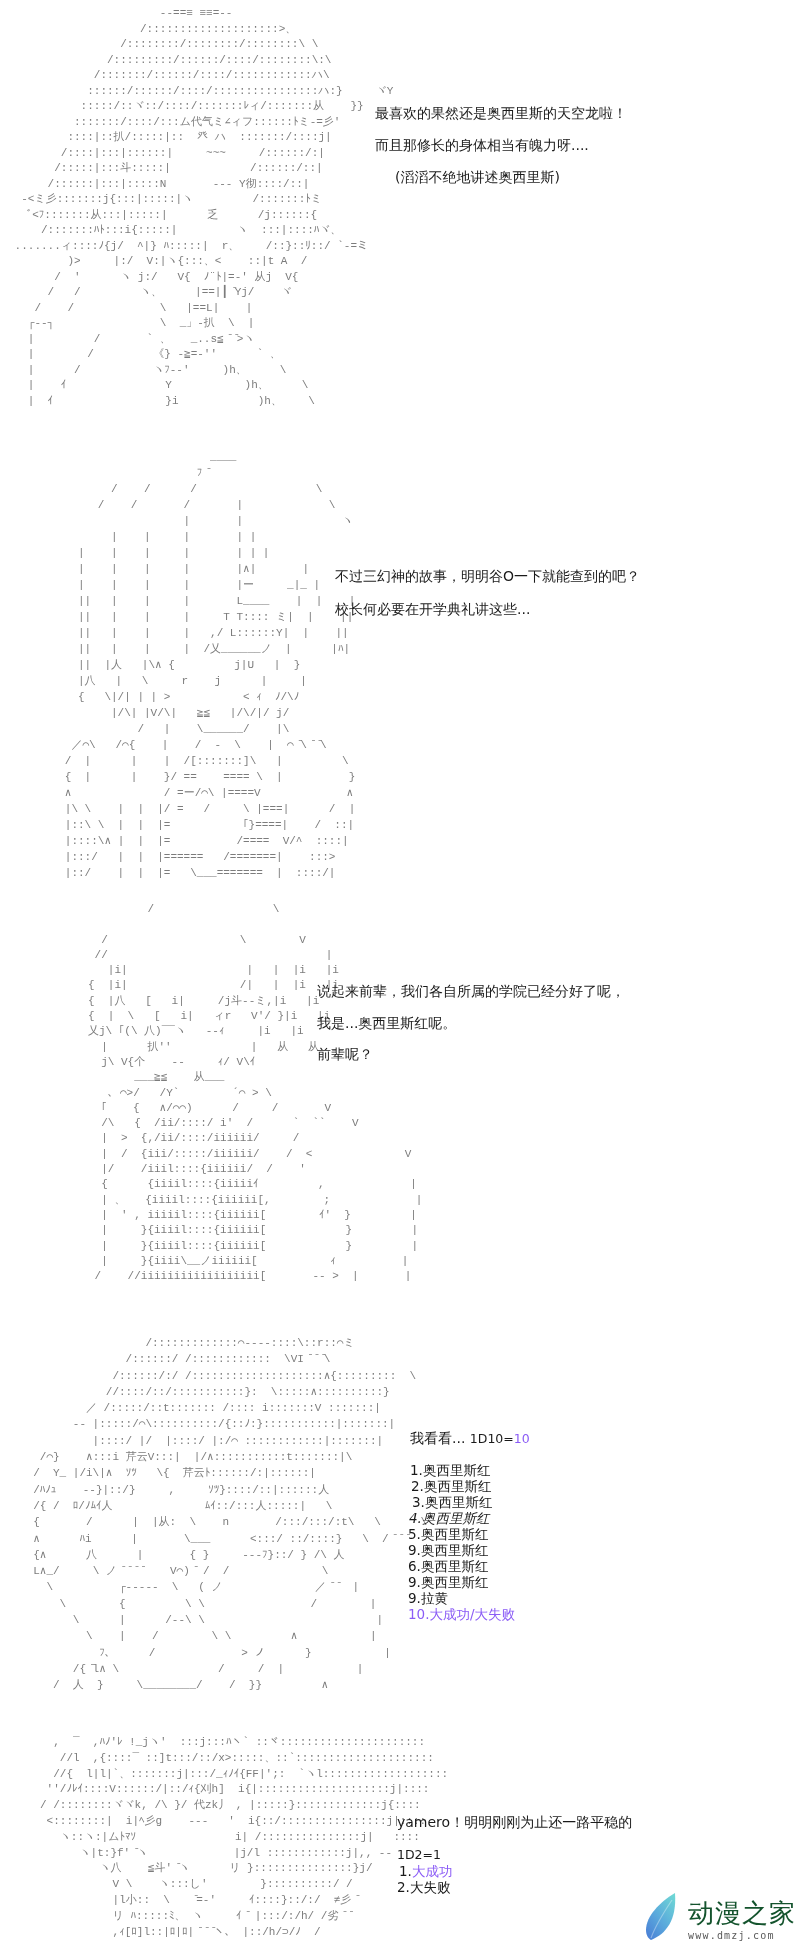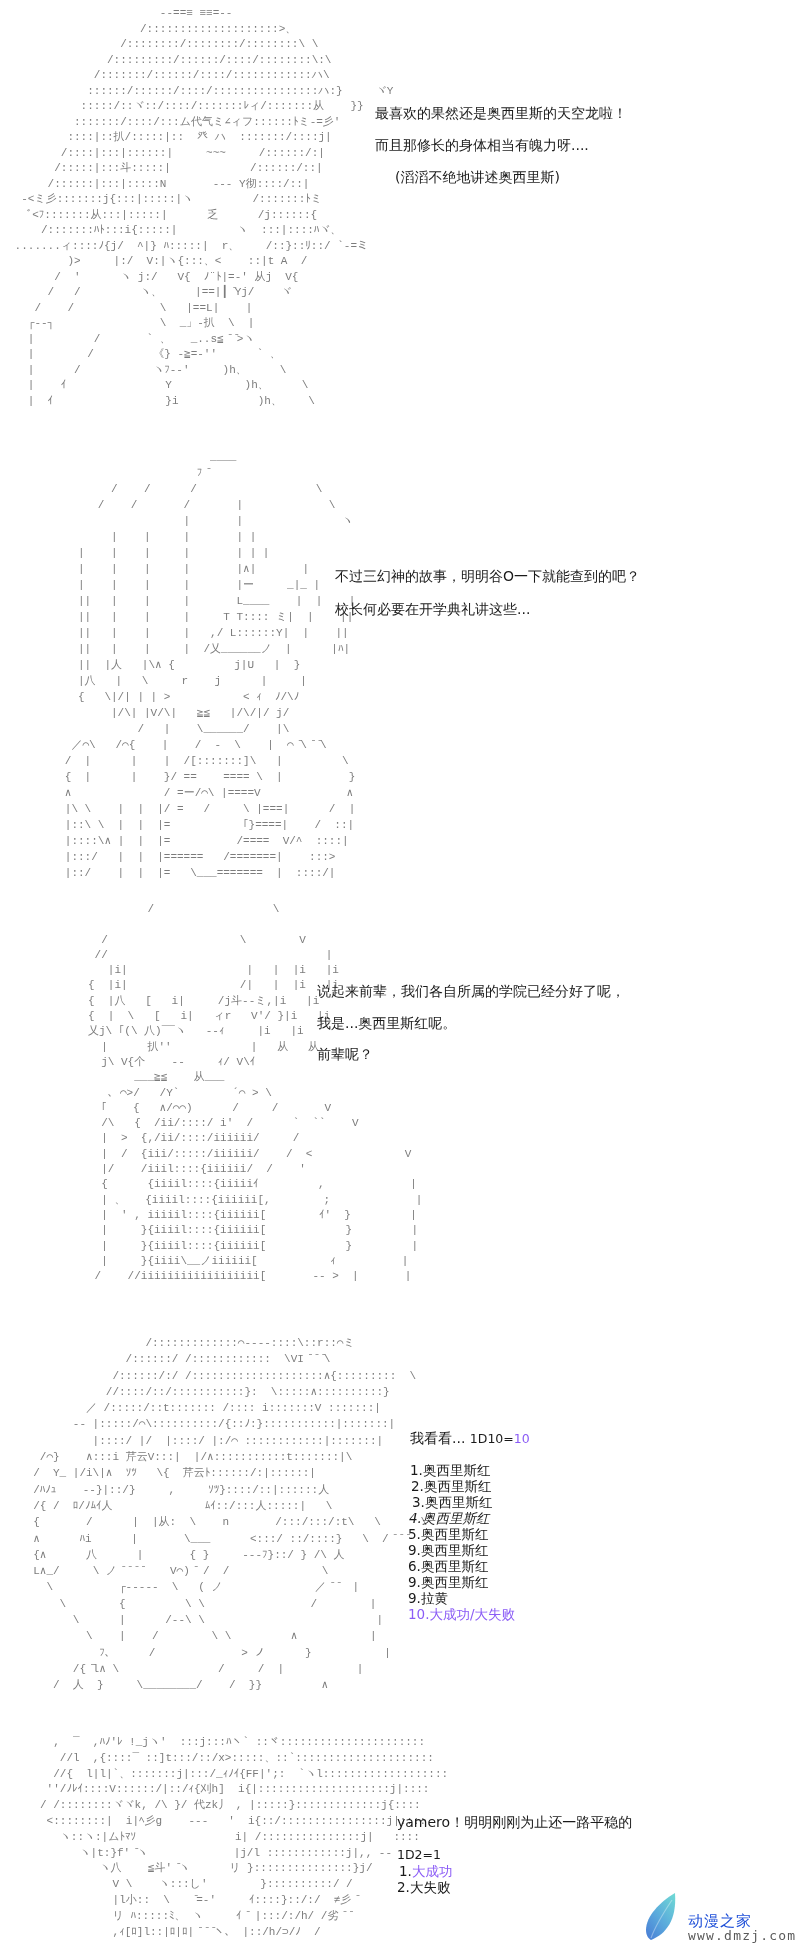--- a/index.html
+++ b/index.html
@@ -13,22 +13,22 @@
     .dlg {
       position: absolute; margin: 0;
       font-family: "DejaVu Sans", "Liberation Sans", sans-serif;
       font-size: 14px; color: #1a1a1a; white-space: nowrap;
     }
     .dlg div { white-space: nowrap; }
     .red { color: #8b5cf6; }
     .small { font-size: 12.5px; }
     .list { position: absolute; font-family: "DejaVu Sans", "Liberation Sans", sans-serif; font-size: 13.5px; color: #1a1a1a; line-height: 16px; white-space: nowrap; }
     .logo { position: absolute; left: 642px; top: 1890px; width: 158px; height: 60px; }
-    .logo-brand { position: absolute; left: 46px; top: 10px; font-family: "DejaVu Sans", sans-serif; font-size: 15px; color: #1d4ed8; letter-spacing: 1px; line-height: 26px; margin-top: 8px; }
-    .logo-url { position: absolute; left: 46px; top: 40px; font-family: "DejaVu Sans Mono", monospace; font-size: 13px; color: #5a5a5a; letter-spacing: 1.2px; line-height: 12px; }
+    .logo-brand { position: absolute; left: 46px; top: 10px; font-family: "DejaVu Sans", sans-serif; font-size: 26px; color: #14532d; letter-spacing: 1px; line-height: 26px; }
+    .logo-url { position: absolute; left: 46px; top: 40px; font-family: "DejaVu Sans Mono", monospace; font-size: 10px; color: #5a5a5a; letter-spacing: 1.2px; line-height: 12px; }
     .logo svg { position: absolute; left: 0; top: 2px; }
   </style>
 </head>
 <body>
 
 <section class="panel" style="top:0;height:420px;">
   <pre class="art" style="left:8px;top:6px;line-height:15.5px;">                       ‐-==≡ ≡≡=-‐
                     /::::::::::::::::::::&gt;、
                  /::::::::/::::::::/::::::::\ \
                /:::::::::/::::::/::::/::::::::\:\

